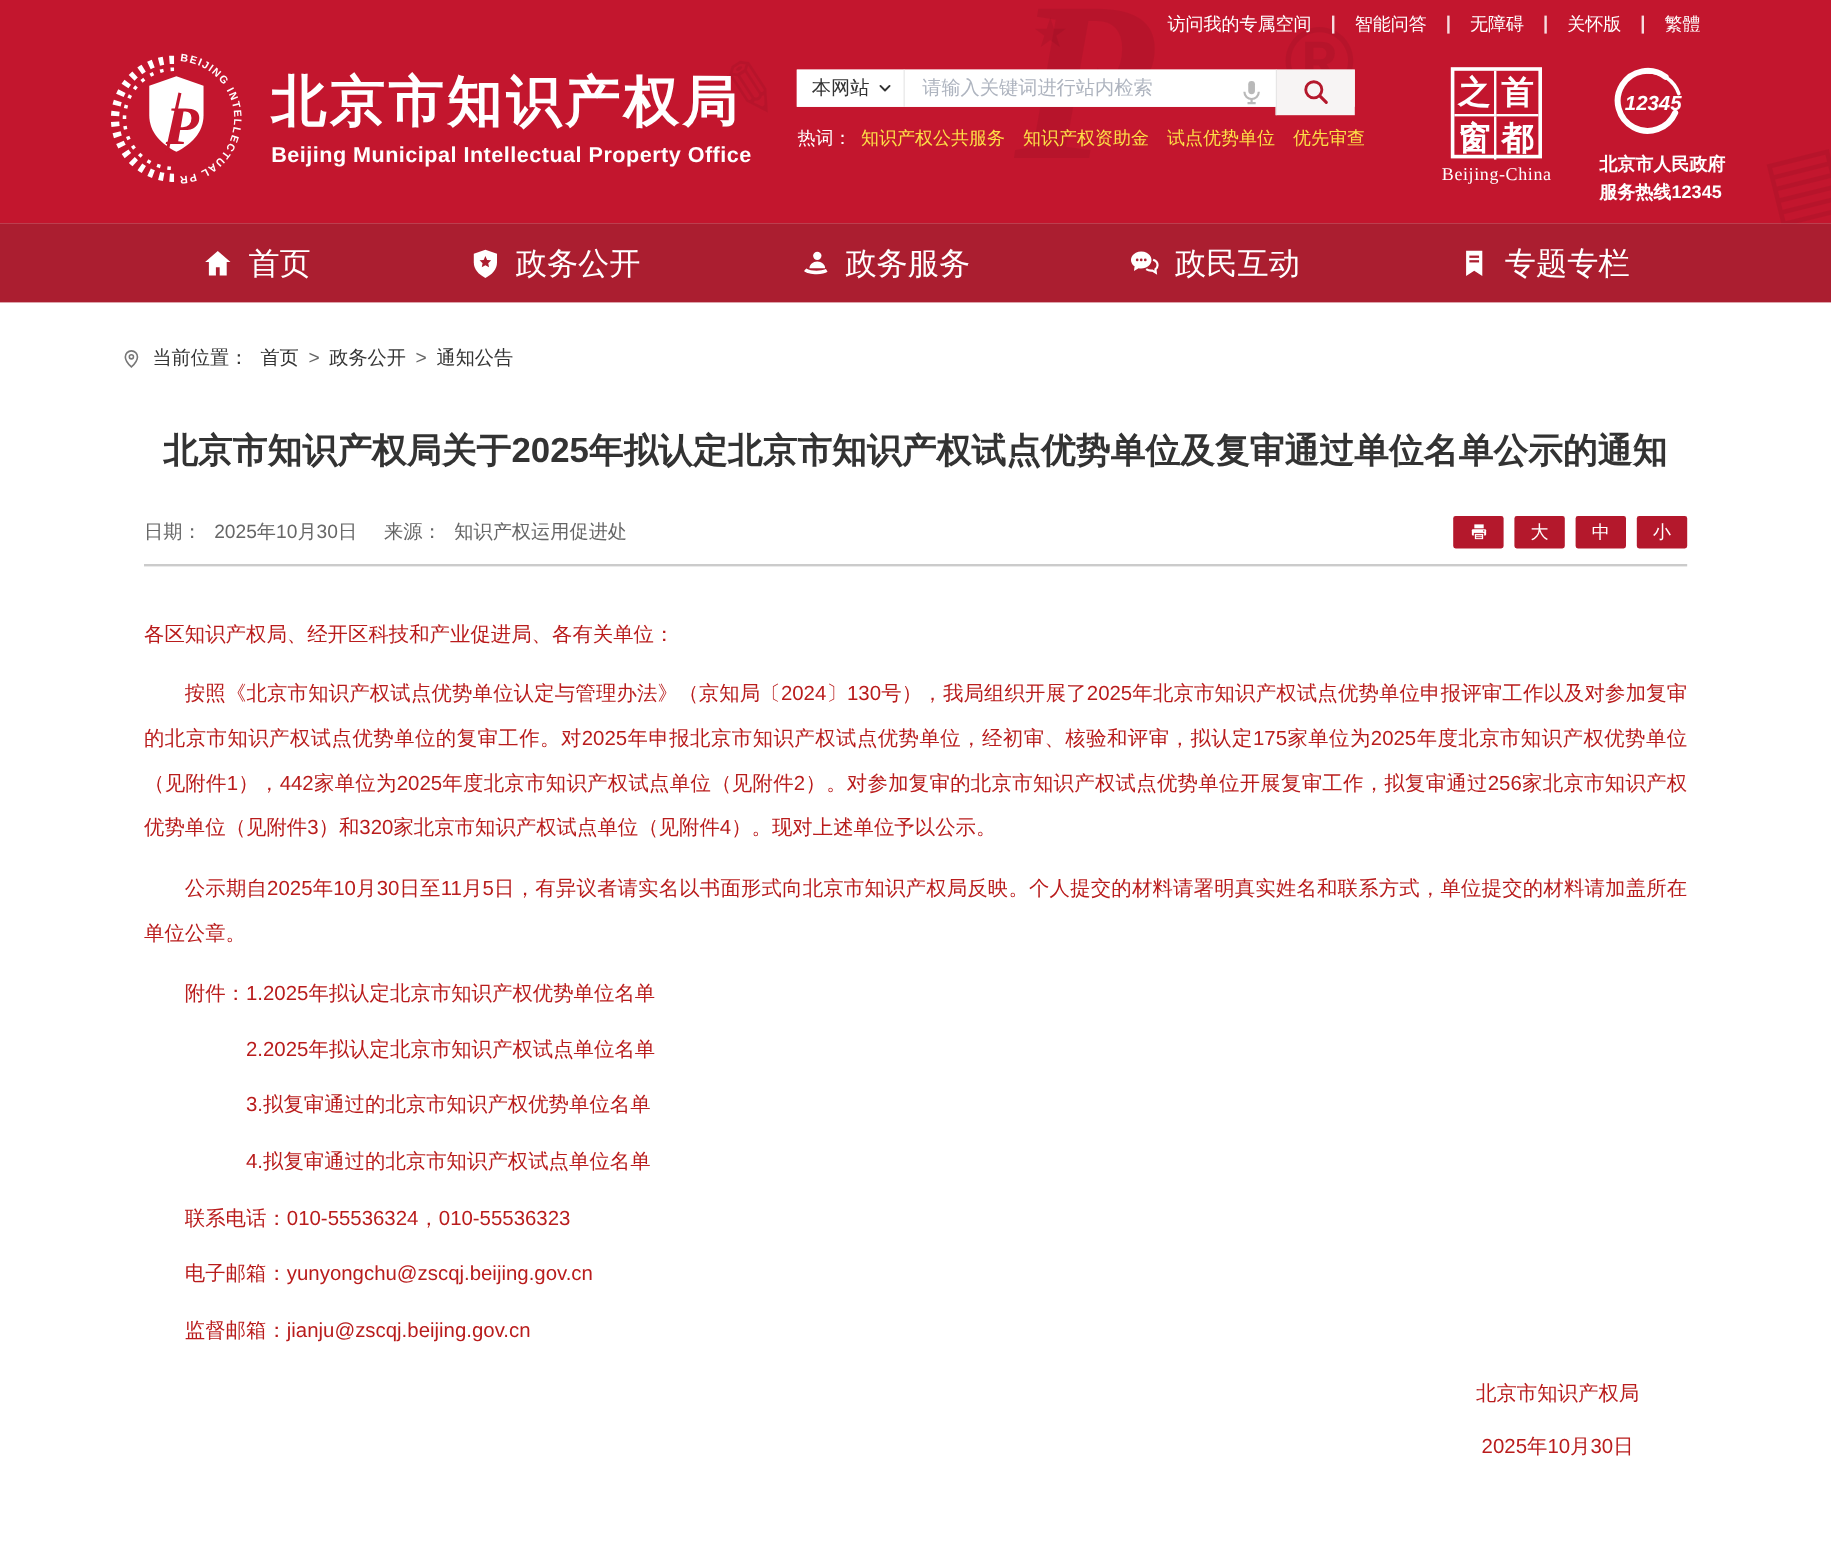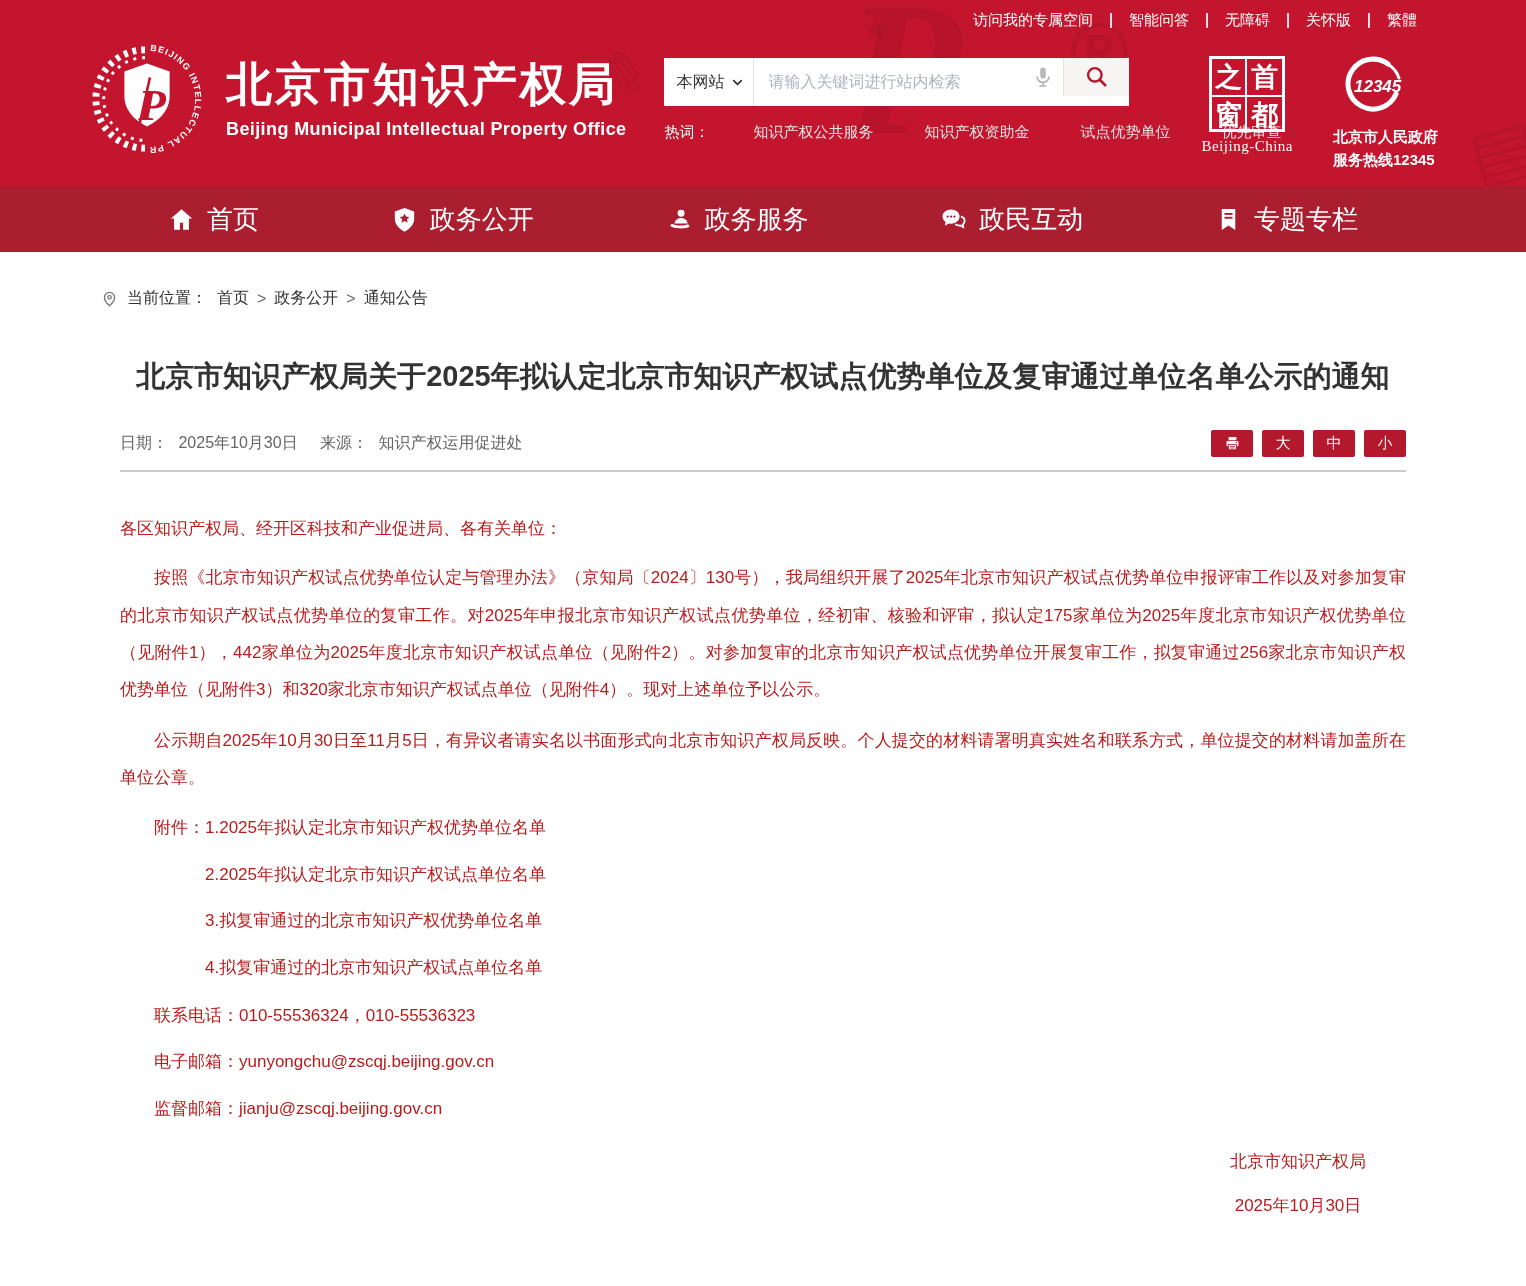--- a/index.html
+++ b/index.html
@@ -34,40 +34,40 @@
     display:flex; align-items:flex-start;
     padding:40px 88px 0 88px;
   }
   .brand { display:flex; align-items:center; }
   .emblem { width:118px; height:118px; flex:0 0 auto; }
   .brand-text { margin-left:20px; }
   .site-title { font-size:46px; font-weight:700; letter-spacing:3px; line-height:1.15; white-space:nowrap; }
   .site-subtitle { font-size:18px; font-weight:700; letter-spacing:0.4px; margin-top:8px; white-space:nowrap; }
 
   .search-area { margin-left:38px; margin-top:18px; width:465px; flex:0 0 auto; }
-  .search-row { display:flex; height:48px; background:#fff; }
+  .search-row { display:flex; height:31px; background:#fff; }
   .scope-select {
     width:90px; background:#fff; color:#333; font-size:16px;
     display:flex; align-items:center; justify-content:space-between;
     padding:0 9px 0 12px; border-right:1px solid #e3e3e3; cursor:pointer; flex:0 0 auto;
   }
   .search-input-wrap { position:relative; flex:1; }
   .search-input-wrap input {
     width:100%; height:100%; border:none; outline:none;
     padding:0 40px 0 14px; font-size:16px; color:#0f766e;
     font-family:"Liberation Sans","DejaVu Sans",sans-serif;
   }
   .search-input-wrap input::placeholder { color:#aeb4bf; }
   .mic { position:absolute; right:8px; top:7px; width:24px; height:24px; cursor:pointer; }
   .search-btn {
     width:66px; height:38px; background:#f7f4f4; border:none; border-left:1px solid #e3e3e3;
     display:flex; align-items:center; justify-content:center; cursor:pointer; flex:0 0 auto;
   }
   .hotwords { display:flex; align-items:flex-start; margin-top:17px; font-size:15px; white-space:nowrap; }
-  .hotwords a { color:#e5e5e5; text-decoration:none; margin-right:15px;margin-left:36px; }
+  .hotwords a { color:#fde047; text-decoration:none; margin-right:15px; }
   .hot-label { margin-right:8px; }
 
   .badges { margin-left:auto; display:flex; align-items:flex-start; gap:40px; margin-top:16px; }
   .badge { cursor:pointer; text-align:center; }
   .bw-grid {
     width:76px; height:76px; border:3px solid #fff; margin:0 auto;
     display:grid; grid-template-columns:1fr 1fr; grid-template-rows:1fr 1fr;
   }
   .bw-grid span {
     display:flex; align-items:center; justify-content:center;

